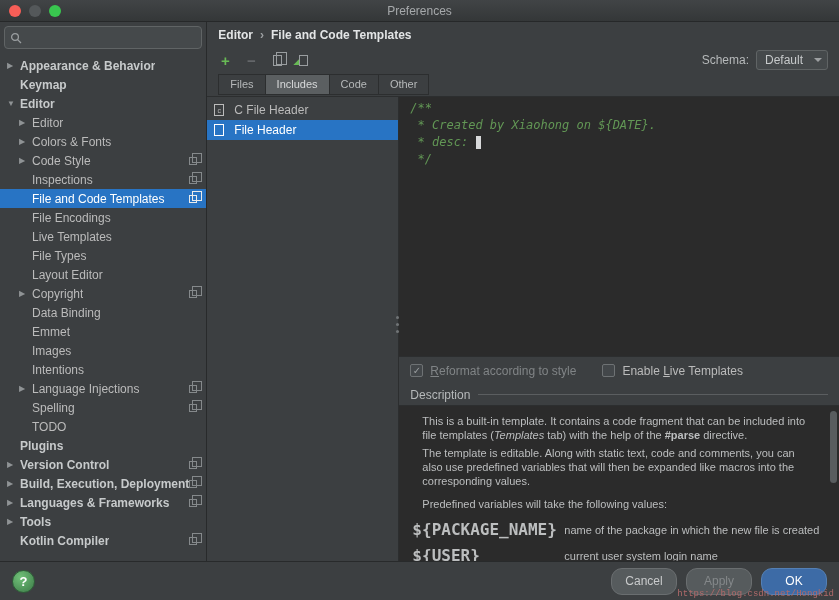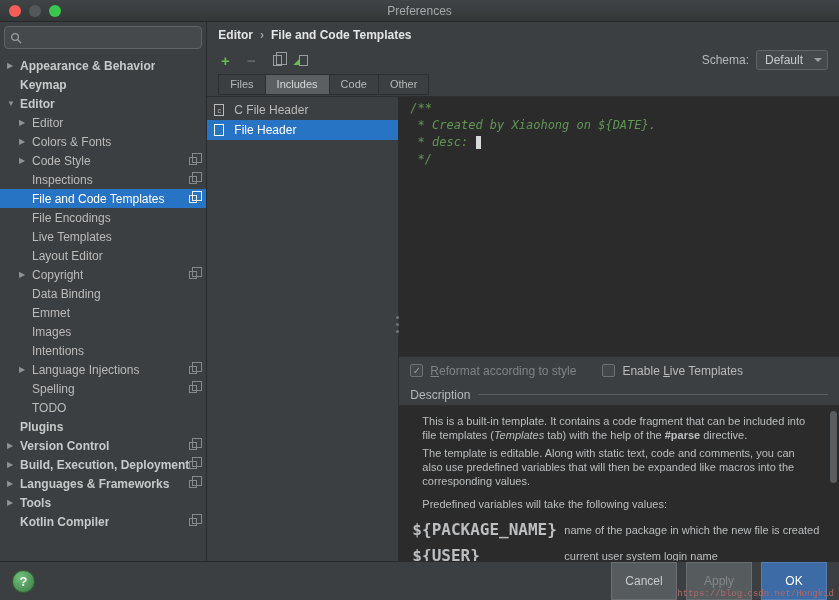--- a/index.html
+++ b/index.html
@@ -67,21 +67,21 @@
 .desc-para.intro{margin-top:9px}
 .desc-para b{font-weight:bold}
 .desc-para i{font-style:italic}
 .var-row{display:flex;margin-top:12px}
 .var-name{flex:0 0 152px;font-family:"DejaVu Sans Mono",monospace;font-weight:bold;font-size:16px}
 .var-desc{flex:1}
 .scroll-thumb{position:absolute;right:2px;top:5px;width:7px;height:72px;border-radius:4px;background:#595d5f}
 .footer{flex:0 0 39px;border-top:1px solid #282a2b;display:flex;align-items:center;padding:0 12px}
 .help{width:23px;height:23px;border-radius:50%;background:radial-gradient(circle at 35% 30%,#70c078,#3c7a47);border:1px solid #2e5e38;color:#fff;font-weight:bold;font-size:13px;display:flex;align-items:center;justify-content:center}
 .footer-buttons{margin-left:auto;display:flex;gap:9px}
-.btn{min-width:66px;height:38px;border-radius:0;background:#565b5d;border:1px solid #6a6e70;color:#c9cbcc;font:inherit}
+.btn{min-width:66px;height:27px;border-radius:11px;background:#565b5d;border:1px solid #6a6e70;color:#c9cbcc;font:inherit}
 .btn.disabled{color:#84888a}
 .btn.primary{background:#3d6ba6;border-color:#5480b5;color:#fff}
 .watermark{position:absolute;right:5px;bottom:1px;font-size:9px;font-family:Liberation Mono, monospace;color:#b06a6a}
 </style>
 </head>
 <body>
 
 <div class="window">
 
   <div class="titlebar">
@@ -139,20 +139,24 @@
             <span class="tree-label">File and Code Templates</span>
             <span class="dup-icon"></span>
           </div>
           <div class="tree-row lvl1">
             <span class="tree-arrow"></span>
             <span class="tree-label">File Encodings</span>
           </div>
           <div class="tree-row lvl1">
             <span class="tree-arrow"></span>
             <span class="tree-label">Live Templates</span>
+          </div>
+          <div class="tree-row lvl1">
+            <span class="tree-arrow"></span>
+            <span class="tree-label">File Types</span>
           </div>
           <div class="tree-row lvl1">
             <span class="tree-arrow"></span>
             <span class="tree-label">Layout Editor</span>
           </div>
           <div class="tree-row lvl1">
             <span class="tree-arrow">▶</span>
             <span class="tree-label">Copyright</span>
             <span class="dup-icon"></span>
           </div>

